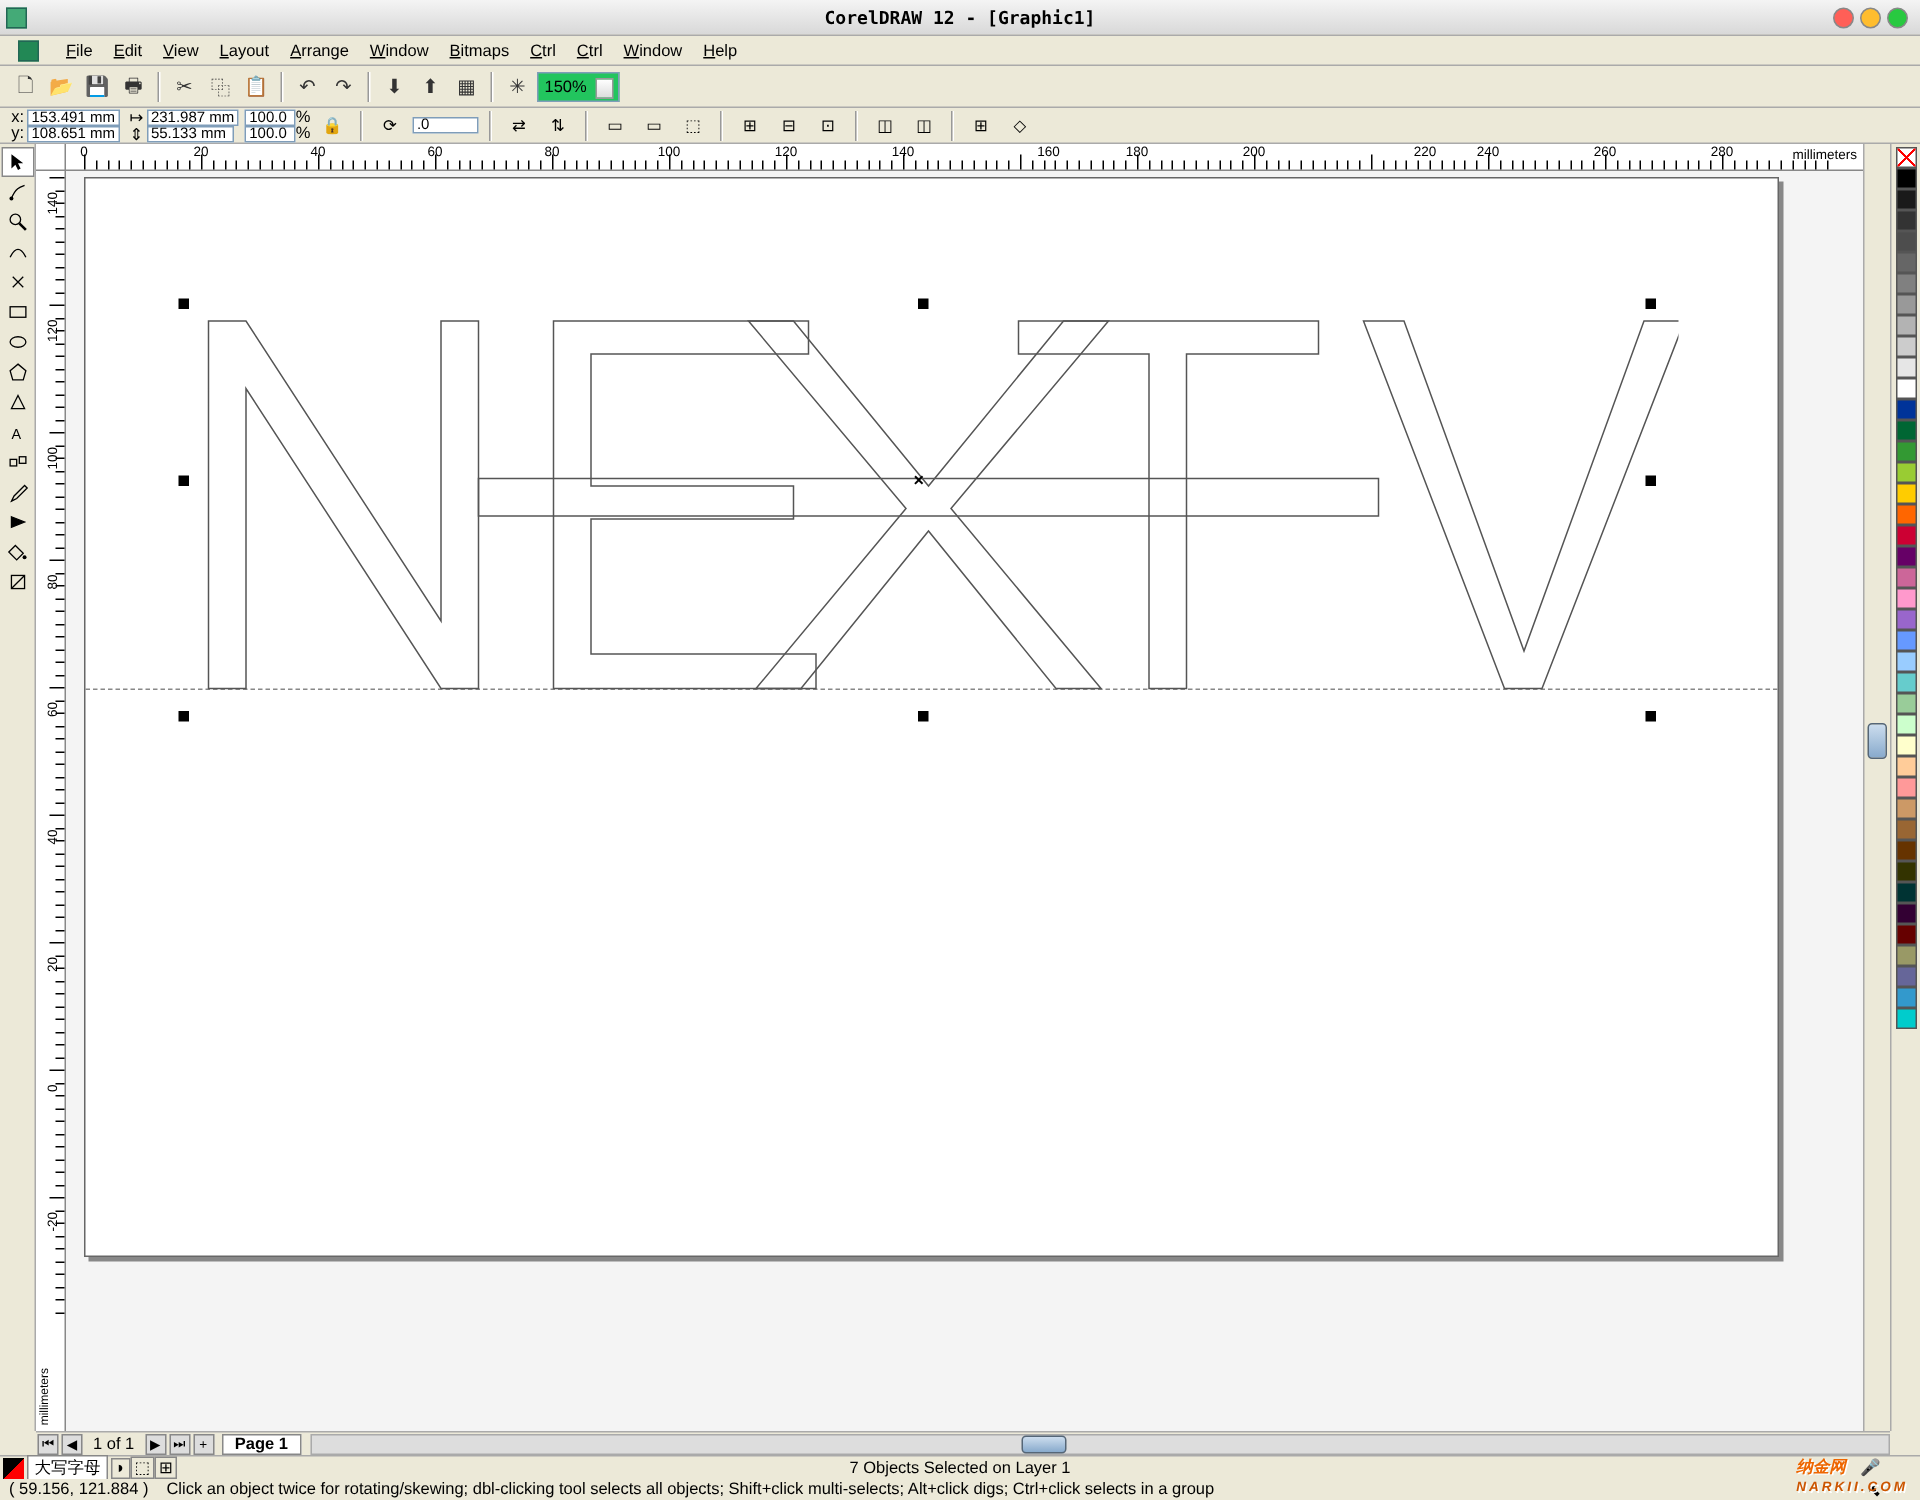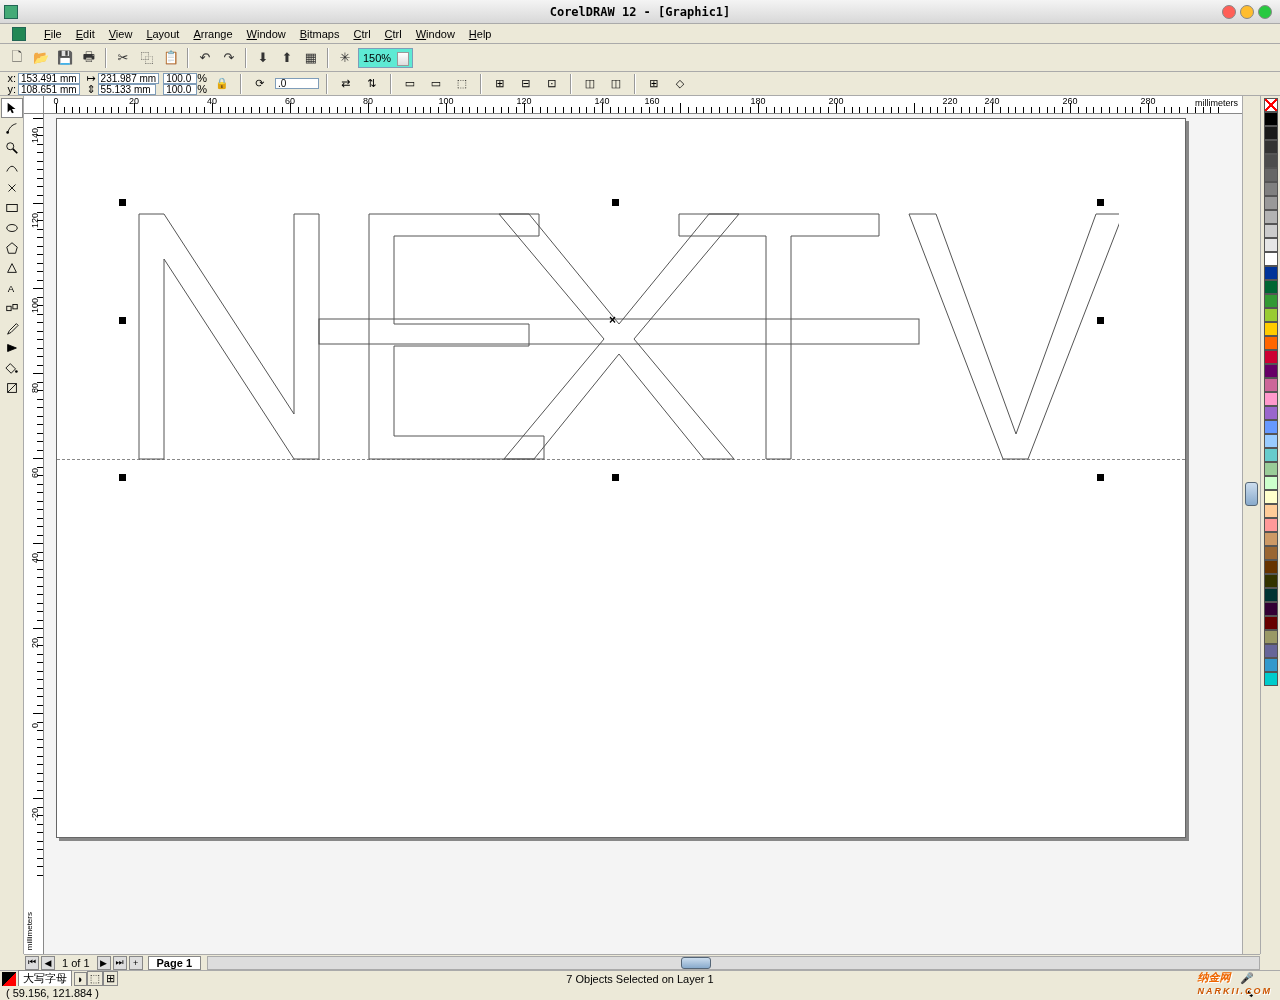--- a/index.html
+++ b/index.html
@@ -8,21 +8,21 @@
 .title-text { position:absolute; left:50%; transform:translateX(-50%); font-weight:bold; font-family:monospace; font-size:12px; }
 .win-icons { position:absolute; right:8px; display:flex; gap:4px; }
 .win-btn { width:14px; height:14px; border-radius:50%; border:1px solid #888; }
 .win-red{background:#ff5f57}.win-yel{background:#ffbd2e}.win-grn{background:#28c940}
 .menubar { height:20px; background:#ece9d8; display:flex; align-items:center; gap:14px; padding:0 8px; border-bottom:1px solid #aaa; }
 .menubar span { cursor:default; text-decoration:underline; text-decoration-color:transparent; }
 .menubar span::first-letter { text-decoration:underline; }
 .toolbar1 { height:28px; background:#ece9d8; display:flex; align-items:center; gap:2px; padding:2px 6px; border-bottom:1px solid #aaa; }
 .tbtn { width:22px; height:22px; border:1px solid transparent; display:flex; align-items:center; justify-content:center; font-size:13px; color:#333; }
 .sep{width:2px;height:20px;border-left:1px solid #999;border-right:1px solid #fff;margin:0 3px}
-.zoom-box{height:20px;border:1px solid #7f9db9;background:#5eead4;padding:0 18px 0 4px;display:flex;align-items:center;min-width:55px;position:relative}
+.zoom-box{height:20px;border:1px solid #7f9db9;background:#22c55e;padding:0 18px 0 4px;display:flex;align-items:center;min-width:55px;position:relative}
 .zoom-box::after{content:"";position:absolute;right:3px;top:3px;width:10px;height:12px;background:linear-gradient(#fff,#ddd);border:1px solid #999}
 .propbar { height:24px; background:#ece9d8; display:flex; align-items:center; gap:4px; padding:0 4px; border-bottom:1px solid #aaa; }
 .coord-grp{display:flex;flex-direction:column;gap:0;font-size:10px}
 .coord-row{display:flex;align-items:center;height:11px}
 .coord-label{width:14px;text-align:right;padding-right:2px}
 .fld{background:#fff;border:1px solid #7f9db9;height:11px;padding:0 2px;font-size:10px;display:flex;align-items:center;min-width:58px}
 .pbtn{width:22px;height:20px;border:1px solid transparent;display:flex;align-items:center;justify-content:center;font-size:11px}
 .workspace{position:absolute;top:96px;left:0;right:0;bottom:46px;display:flex}
 .toolbox{width:24px;background:#ece9d8;border-right:1px solid #aaa;display:flex;flex-direction:column;padding-top:2px}
 .tool{width:22px;height:20px;display:flex;align-items:center;justify-content:center;margin:0 1px}
@@ -341,21 +341,21 @@
         <div class="tick" style="left: 565.8px;"></div>
         <div class="tick" style="left: 573.6px;"></div>
         <div class="tick" style="left: 581.4px;"></div>
         <div class="tick" style="left: 589.2px;"></div>
         <div class="tick" style="left: 597px;"></div>
         <div class="tick" style="left: 604.8px;"></div>
         <div class="tick" style="left: 612.6px;"></div>
         <div class="tick" style="left: 620.4px;"></div>
         <div class="tick" style="left: 628.2px;"></div>
         <div class="tick big" style="left: 636px;"></div>
-        <div class="lbl" style="left: 608px;">160</div>
+        <div class="lbl" style="left: 655px;">160</div>
         <div class="tick" style="left: 643.8px;"></div>
         <div class="tick" style="left: 651.6px;"></div>
         <div class="tick" style="left: 659.4px;"></div>
         <div class="tick" style="left: 667.2px;"></div>
         <div class="tick" style="left: 675px;"></div>
         <div class="tick" style="left: 682.8px;"></div>
         <div class="tick" style="left: 690.6px;"></div>
         <div class="tick" style="left: 698.4px;"></div>
         <div class="tick" style="left: 706.2px;"></div>
         <div class="tick big" style="left: 714px;"></div>
@@ -628,19 +628,20 @@
   <div class="swatch" style="background:linear-gradient(135deg,#000 50%,#f00 50%)"></div>
   <span style="border:1px solid #888;padding:0 4px;background:#fff">大写字母</span>
   <span style="padding:0 2px;border:1px solid #888;margin-left:2px">◗</span>
   <span style="padding:0 2px;border:1px solid #888">⬚</span>
   <span style="padding:0 2px;border:1px solid #888">⊞</span>
   <span class="center">7 Objects Selected on Layer 1</span>
   <span style="position:absolute;right:26px">🎤</span>
 </div>
 <div class="status2">
   <span>( 59.156, 121.884 )</span>
+  <span>Click an object twice for rotating/skewing; dbl-clicking tool selects all objects; Shift+click multi-selects; Alt+click digs; Ctrl+click selects in a group</span>
   <span style="position:absolute;right:26px">⬉</span>
 </div>
 
 <div class="brand">
   <span>纳金网</span>
   <small>NARKII.COM</small>
 </div>
 
 </body></html>

